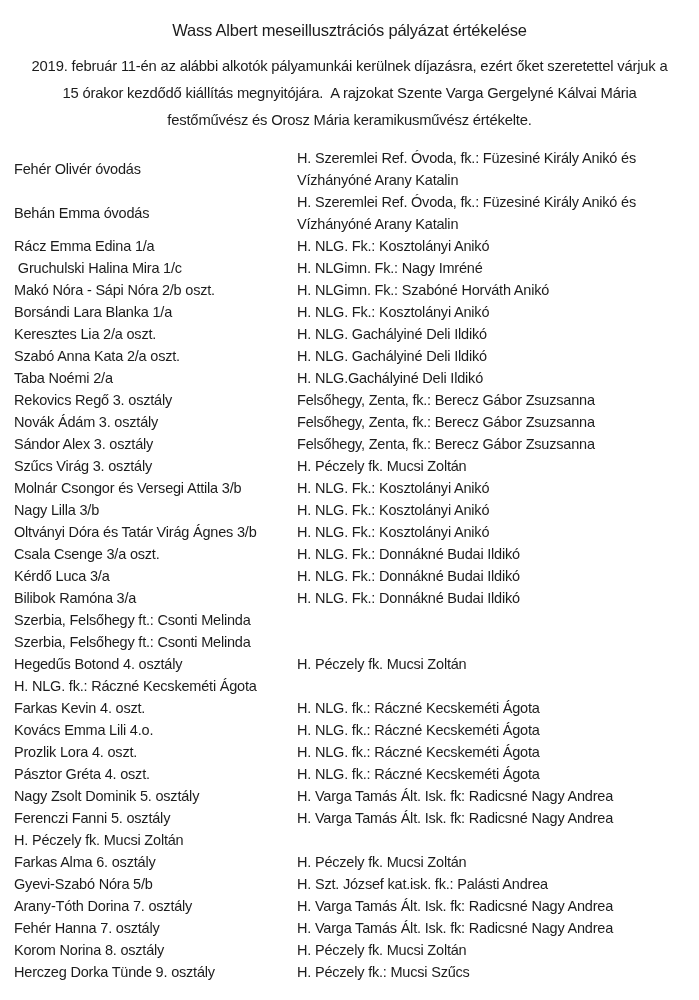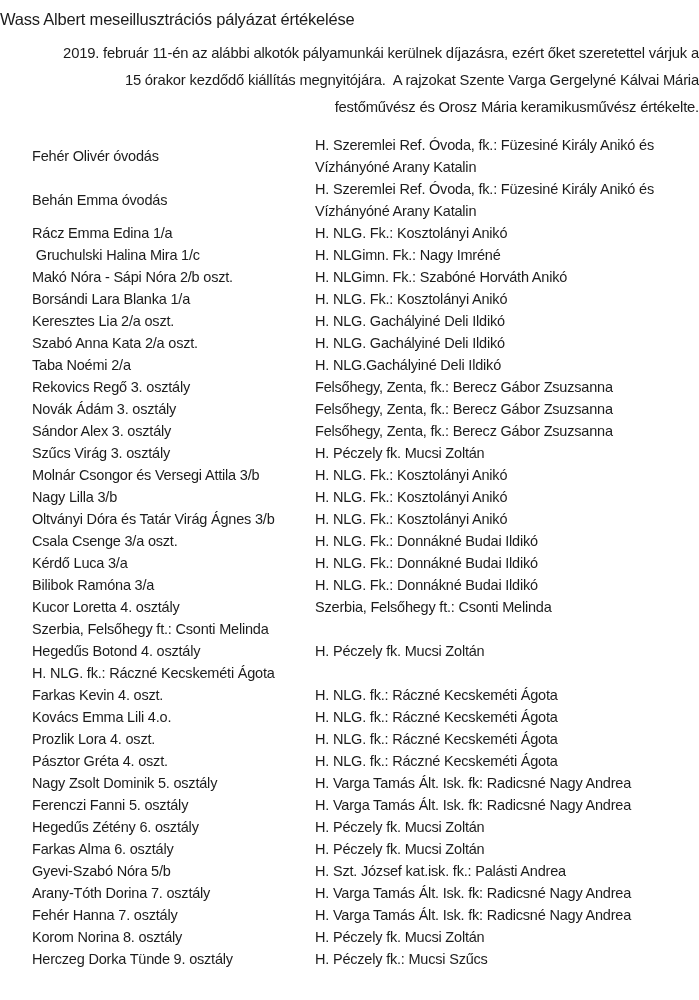--- a/index.html
+++ b/index.html
@@ -13,45 +13,46 @@
     height: 1000px;
     margin: 0 auto;
     background: #ffffff;
     color: #1c1c1c;
     font-family: "Liberation Sans", "DejaVu Sans", sans-serif;
     letter-spacing: -0.2px;
     overflow: hidden;
     box-sizing: border-box;
   }
   .doc-title {
-    margin: 0;
+    margin: 11px;
     padding-top: 7px;
     font-size: 16.5px;
     font-weight: 400;
     line-height: 24px;
+    text-align: center;
     white-space: pre-wrap;
   }
   .intro {
     margin-top: 9px;
   }
   .intro-line {
     font-size: 14.8px;
     line-height: 27px;
-    text-align: right;
+    text-align: center;
     white-space: pre-wrap;
   }
   .entry-list {
     margin-top: 13px;
     font-size: 14.5px;
     line-height: 22px;
   }
   .entry-row {
     display: flex;
     align-items: center;
-    padding-left: 32px;
+    padding-left: 14px;
   }
   .entry-name {
     flex: 0 0 283px;
     white-space: pre-wrap;
   }
   .entry-school {
     flex: 1 1 auto;
     white-space: pre-wrap;
     padding-right: 8px;
   }
@@ -167,21 +168,20 @@
         <div class="entry-name">Kérdő Luca 3/a</div>
         <div class="entry-school">H. NLG. Fk.: Donnákné Budai Ildikó</div>
       </div>
 
       <div class="entry-row">
         <div class="entry-name">Bilibok Ramóna 3/a</div>
         <div class="entry-school">H. NLG. Fk.: Donnákné Budai Ildikó</div>
       </div>
 
       <div class="entry-row">
-        <div class="entry-name">Kucor Loretta 4. osztály</div>
         <div class="entry-school">Szerbia, Felsőhegy ft.: Csonti Melinda</div>
       </div>
 
       <div class="entry-row">
         <div class="entry-school">Szerbia, Felsőhegy ft.: Csonti Melinda</div>
       </div>
 
       <div class="entry-row">
         <div class="entry-name">Hegedűs Botond 4. osztály</div>
         <div class="entry-school">H. Péczely fk. Mucsi Zoltán</div>
@@ -215,21 +215,20 @@
         <div class="entry-name">Nagy Zsolt Dominik 5. osztály</div>
         <div class="entry-school">H. Varga Tamás Ált. Isk. fk: Radicsné Nagy Andrea</div>
       </div>
 
       <div class="entry-row">
         <div class="entry-name">Ferenczi Fanni 5. osztály</div>
         <div class="entry-school">H. Varga Tamás Ált. Isk. fk: Radicsné Nagy Andrea</div>
       </div>
 
       <div class="entry-row">
-        <div class="entry-name">Hegedűs Zétény 6. osztály</div>
         <div class="entry-school">H. Péczely fk. Mucsi Zoltán</div>
       </div>
 
       <div class="entry-row">
         <div class="entry-name">Farkas Alma 6. osztály</div>
         <div class="entry-school">H. Péczely fk. Mucsi Zoltán</div>
       </div>
 
       <div class="entry-row">
         <div class="entry-name">Gyevi-Szabó Nóra 5/b</div>

